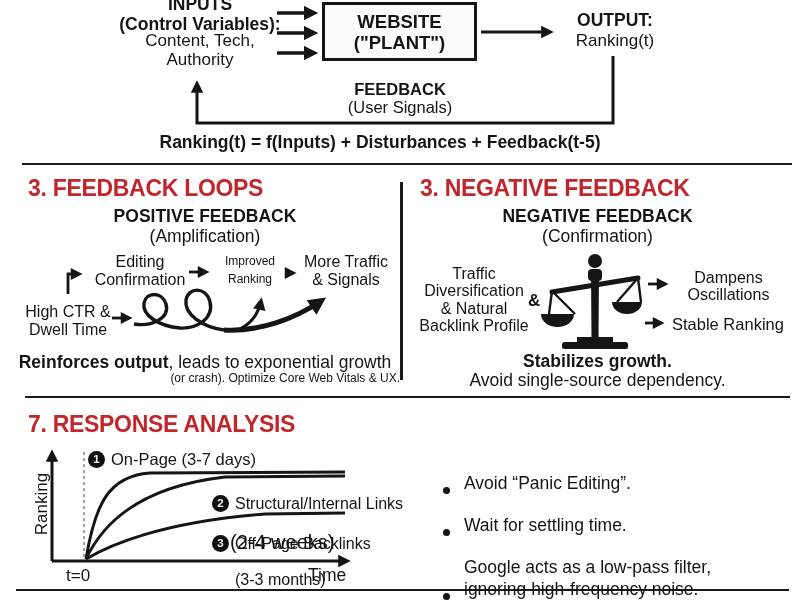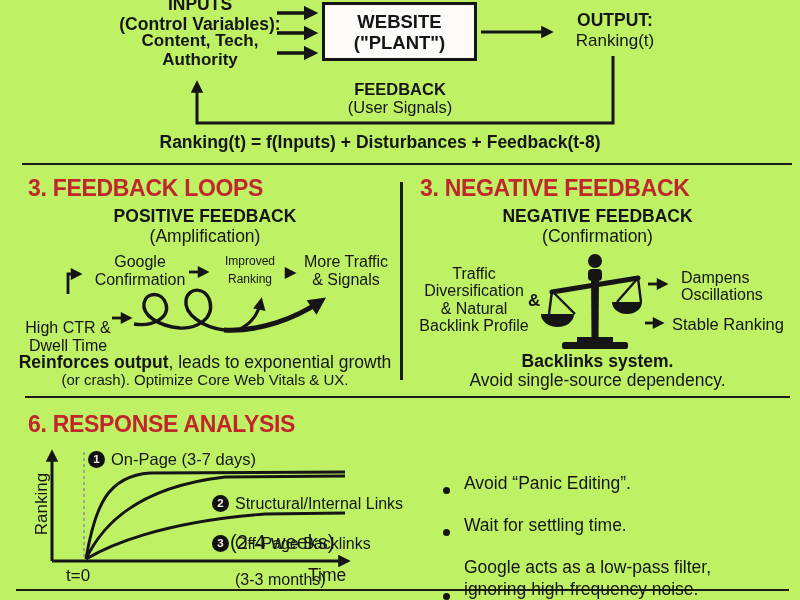--- a/index.html
+++ b/index.html
@@ -1,18 +1,18 @@
 <!DOCTYPE html>
 <html><head>
 <meta charset="utf-8">
 <style>
   html,body{margin:0;padding:0;background:#e8e6e3;}
   #canvas{
     position:relative;width:800px;height:600px;margin:0 auto;
-    background:#bef264;overflow:hidden;
+    background:#ffffff;overflow:hidden;
     font-family:"Liberation Sans",sans-serif;color:#151515;
   }
   svg.overlay{position:absolute;left:0;top:0;z-index:1;}
   .t{position:absolute;z-index:2;white-space:pre-line;line-height:1.12;}
   .c{text-align:center;}
   .b{font-weight:bold;}
   .red{color:#c0262c;font-weight:bold;font-size:23px;letter-spacing:-0.3px;white-space:nowrap;}
   .hr{position:absolute;z-index:2;border-top:2.5px solid #1b1b1b;height:0;}
   .vr{position:absolute;z-index:2;width:2.5px;background:#1b1b1b;}
   .plantbox{
@@ -84,59 +84,59 @@
     <path d="M86,559 C108,546 160,522 265,514 L345,513" stroke="#151515" stroke-width="2.8" fill="none"></path>
   </svg>
 
   <div class="hr" style="left:22px;top:163px;width:770px;"></div>
   <div class="hr" style="left:25px;top:396px;width:765px;"></div>
   <div class="hr" style="left:16px;top:589px;width:773px;"></div>
   <div class="vr" style="left:400px;top:182px;height:198px;"></div>
 
   <div class="t c b" style="left:90px;top:-6px;width:220px;font-size:17.5px;line-height:20px;">INPUTS
 (Control Variables):</div>
-  <div class="t c" style="left:90px;top:31px;width:220px;font-size:17px;line-height:19px;font-weight:bold;">Content, Tech,
+  <div class="t c" style="left:90px;top:31px;width:220px;font-size:17px;line-height:19px;">Content, Tech,
 Authority</div>
   <div class="plantbox">WEBSITE
 ("PLANT")</div>
   <div class="t c" style="left:555px;top:31px;width:120px;font-size:17px;">Ranking(t)</div>
   <div class="t c b" style="left:555px;top:11px;width:120px;font-size:17.5px;">OUTPUT:</div>
   <div class="t c" style="left:330px;top:98px;width:140px;font-size:16.5px;">(User Signals)</div>
   <div class="t c b" style="left:330px;top:80px;width:140px;font-size:16.5px;">FEEDBACK</div>
-  <div class="t c b" style="left:60px;top:133px;width:640px;font-size:17.5px;">Ranking(t) = f(Inputs) + Disturbances + Feedback(t-8)</div>
+  <div class="t c b" style="left:60px;top:133px;width:640px;font-size:17.5px;">Ranking(t) = f(Inputs) + Disturbances + Feedback(t-5)</div>
 
   <div class="t red" style="left:28px;top:176px;">3. FEEDBACK LOOPS</div>
   <div class="t c b" style="left:105px;top:207px;width:200px;font-size:17.5px;">POSITIVE FEEDBACK</div>
   <div class="t c" style="left:105px;top:227px;width:200px;font-size:17.5px;">(Amplification)</div>
-  <div class="t c" style="left:92px;top:253px;width:96px;font-size:16px;line-height:17.5px;">Google
+  <div class="t c" style="left:92px;top:253px;width:96px;font-size:16px;line-height:17.5px;">Editing
 Confirmation</div>
   <div class="t c" style="left:214px;top:253px;width:72px;font-size:12px;line-height:17.5px;">Improved
 Ranking</div>
   <div class="t c" style="left:300px;top:253px;width:92px;font-size:16px;line-height:17.5px;">More Traffic
 &amp; Signals</div>
-  <div class="t c" style="left:24px;top:303px;width:88px;font-size:16px;line-height:17.5px;margin-top:16px;">High CTR &amp;
+  <div class="t c" style="left:24px;top:303px;width:88px;font-size:16px;line-height:17.5px;">High CTR &amp;
 Dwell Time</div>
   <div class="t c" style="left:10px;top:353px;width:390px;font-size:17.5px;white-space:nowrap;"><span class="b">Reinforces output</span><span>, leads to exponential growth</span></div>
-  <div class="t c" style="left:10px;top:372px;width:390px;font-size:15px;">(or crash). Optimize Core Web Vitals &amp; UX.</div>
+  <div class="t c" style="left:10px;top:372px;width:390px;font-size:12px;text-align:right;">(or crash). Optimize Core Web Vitals &amp; UX.</div>
 
   <div class="t red" style="left:420px;top:176px;">3. NEGATIVE FEEDBACK</div>
   <div class="t c b" style="left:495px;top:207px;width:205px;font-size:17.5px;">NEGATIVE FEEDBACK</div>
   <div class="t c" style="left:495px;top:227px;width:205px;font-size:17.5px;">(Confirmation)</div>
   <div class="t c" style="left:416px;top:265px;width:116px;font-size:16px;line-height:17.3px;">Traffic
 Diversification
 &amp; Natural
 Backlink Profile</div>
   <div class="t b" style="left:528px;top:291px;font-size:17px;">&amp;</div>
-  <div class="t" style="left:681px;top:270px;width:95px;font-size:16px;line-height:16.8px;">Dampens
+  <div class="t" style="left:681px;top:270px;width:95px;font-size:16px;line-height:16.8px;text-align:center;">Dampens
 Oscillations</div>
   <div class="t" style="left:672px;top:315px;font-size:16.5px;white-space:nowrap;">Stable Ranking</div>
-  <div class="t c b" style="left:450px;top:352px;width:295px;font-size:17.5px;">Backlinks system.</div>
+  <div class="t c b" style="left:450px;top:352px;width:295px;font-size:17.5px;">Stabilizes growth.</div>
   <div class="t c" style="left:450px;top:371px;width:295px;font-size:17.5px;">Avoid single-source dependency.</div>
 
-  <div class="t red" style="left:28px;top:412px;">6. RESPONSE ANALYSIS</div>
+  <div class="t red" style="left:28px;top:412px;">7. RESPONSE ANALYSIS</div>
   <div class="t c" style="left:4px;top:495px;width:76px;height:18px;line-height:18px;font-size:17px;transform:rotate(-90deg);">Ranking</div>
   <div class="t" style="left:66px;top:566px;font-size:17px;">t=0</div>
   <div class="t" style="left:308px;top:566px;font-size:17.5px;">Time</div>
 
   <div class="t crow" style="left:88px;top:450px;font-size:16.5px;">
     <span class="badge">1</span>
     <span>On-Page (3-7 days)</span>
   </div>
   <div class="t" style="left:212px;top:477px;">
     <div class="crow" style="font-size:16px;">

